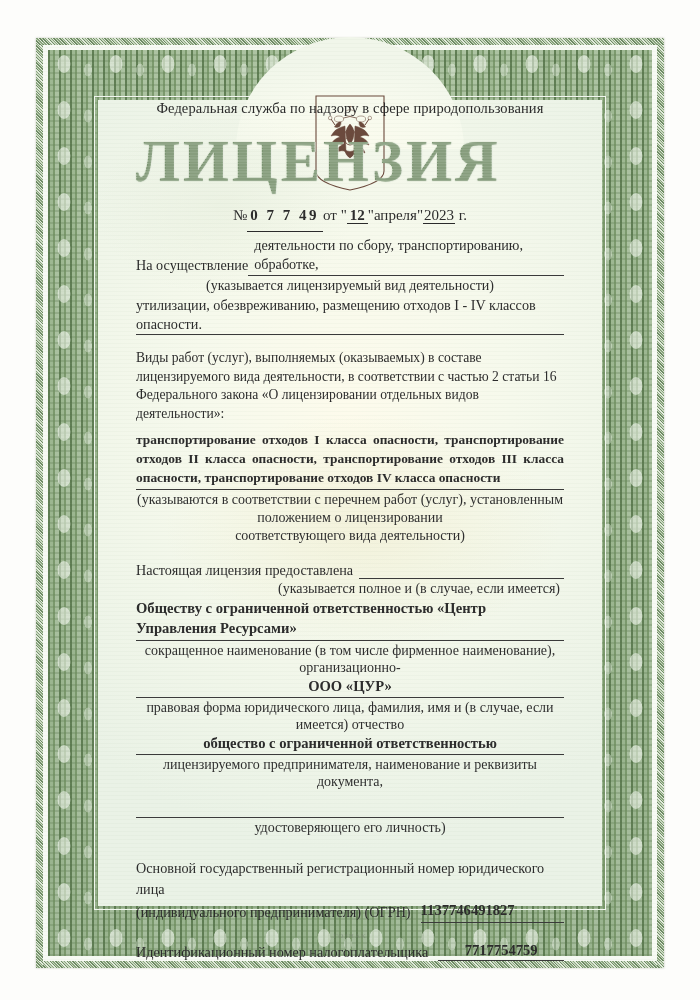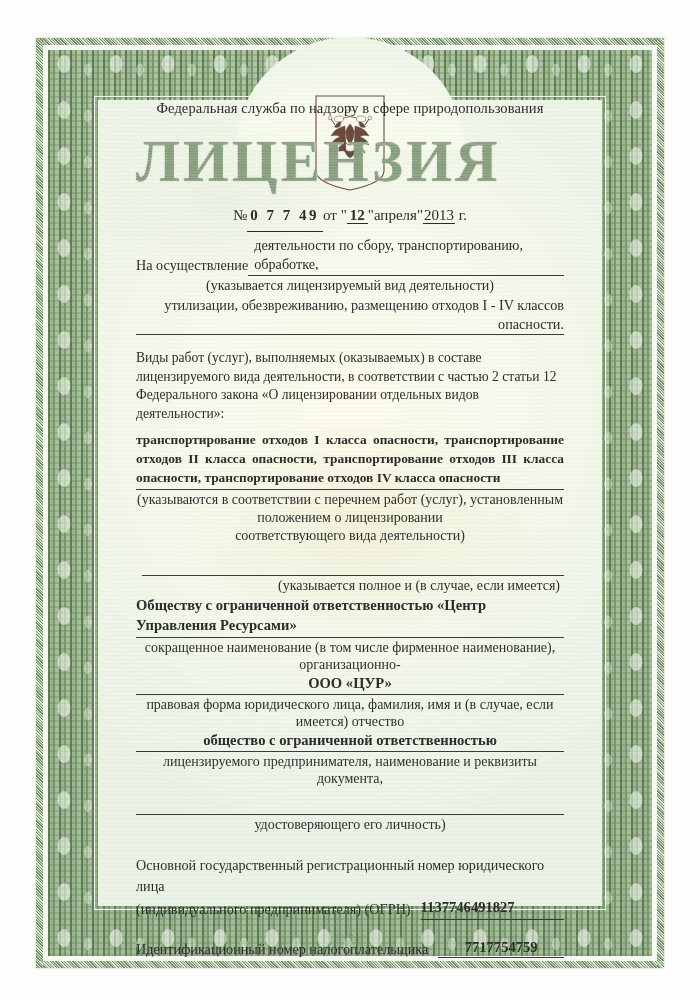--- a/index.html
+++ b/index.html
@@ -362,43 +362,44 @@
       </svg>
     </div>
 
     <div class="doc">
 
       <div class="agency">Федеральная служба по надзору в сфере природопользования</div>
 
       <div class="big-title">ЛИЦЕНЗИЯ</div>
 
       <div class="numline">
-        <span class="lbl">№</span><span class="num-value">0 7 7  49</span><span>от "</span><span class="date-day">12</span><span>"апреля"</span><span class="date-year">2013</span><span> г.</span>
+        <span class="lbl">№</span><span class="num-value">0 7 7  49</span><span>от "</span><span class="date-day">12</span><span>"апреля"</span><span class="date-year">2023</span><span> г.</span>
       </div>
 
       <div class="row">
         <table style="width:100%;border-collapse:collapse;">
           <tbody>
               <tr>
             <td style="white-space:nowrap;vertical-align:bottom;font-size:14.2px;">На осуществление</td>
             <td style="vertical-align:bottom;border-bottom:1px solid #3a3a3a;padding-left:6px;font-size:14.2px;">деятельности по сбору, транспортированию, обработке,</td>
           </tr>
         </tbody>
           </table>
         <div class="hint">(указывается лицензируемый вид деятельности)</div>
-        <div class="fill-text" style="font-size:14.2px;margin-top:2px;text-align:right;">утилизации, обезвреживанию, размещению отходов I - IV классов опасности.</div>
-      </div>
-
-      <div class="para">Виды работ (услуг), выполняемых (оказываемых) в составе лицензируемого вида деятельности, в соответствии с частью 2 статьи 12 Федерального закона «О лицензировании отдельных видов деятельности»:</div>
+        <div class="fill-text" style="font-size:14.2px;margin-top:2px;">утилизации, обезвреживанию, размещению отходов I - IV классов опасности.</div>
+      </div>
+
+      <div class="para">Виды работ (услуг), выполняемых (оказываемых) в составе лицензируемого вида деятельности, в соответствии с частью 2 статьи 16 Федерального закона «О лицензировании отдельных видов деятельности»:</div>
 
       <div class="works">транспортирование отходов I класса опасности, транспортирование отходов II класса опасности, транспортирование отходов III класса опасности, транспортирование отходов IV класса опасности</div>
       <div class="hint">(указываются в соответствии с перечнем работ (услуг), установленным положением о лицензировании</div>
       <div class="hint">соответствующего вида деятельности)</div>
 
       <div class="granted-row">
+        <span>Настоящая лицензия предоставлена</span>
         <span class="ln"></span>
       </div>
       <div class="hint" style="text-align:right;padding-right:4px;">(указывается полное и (в случае, если имеется)</div>
 
       <div class="org-name">Обществу с ограниченной ответственностью «Центр Управления Ресурсами»</div>
       <div class="hint">сокращенное наименование (в том числе фирменное наименование), организационно-</div>
 
       <div class="value-center">ООО «ЦУР»</div>
       <div class="hint">правовая форма юридического лица, фамилия, имя и (в случае, если имеется) отчество</div>
 

